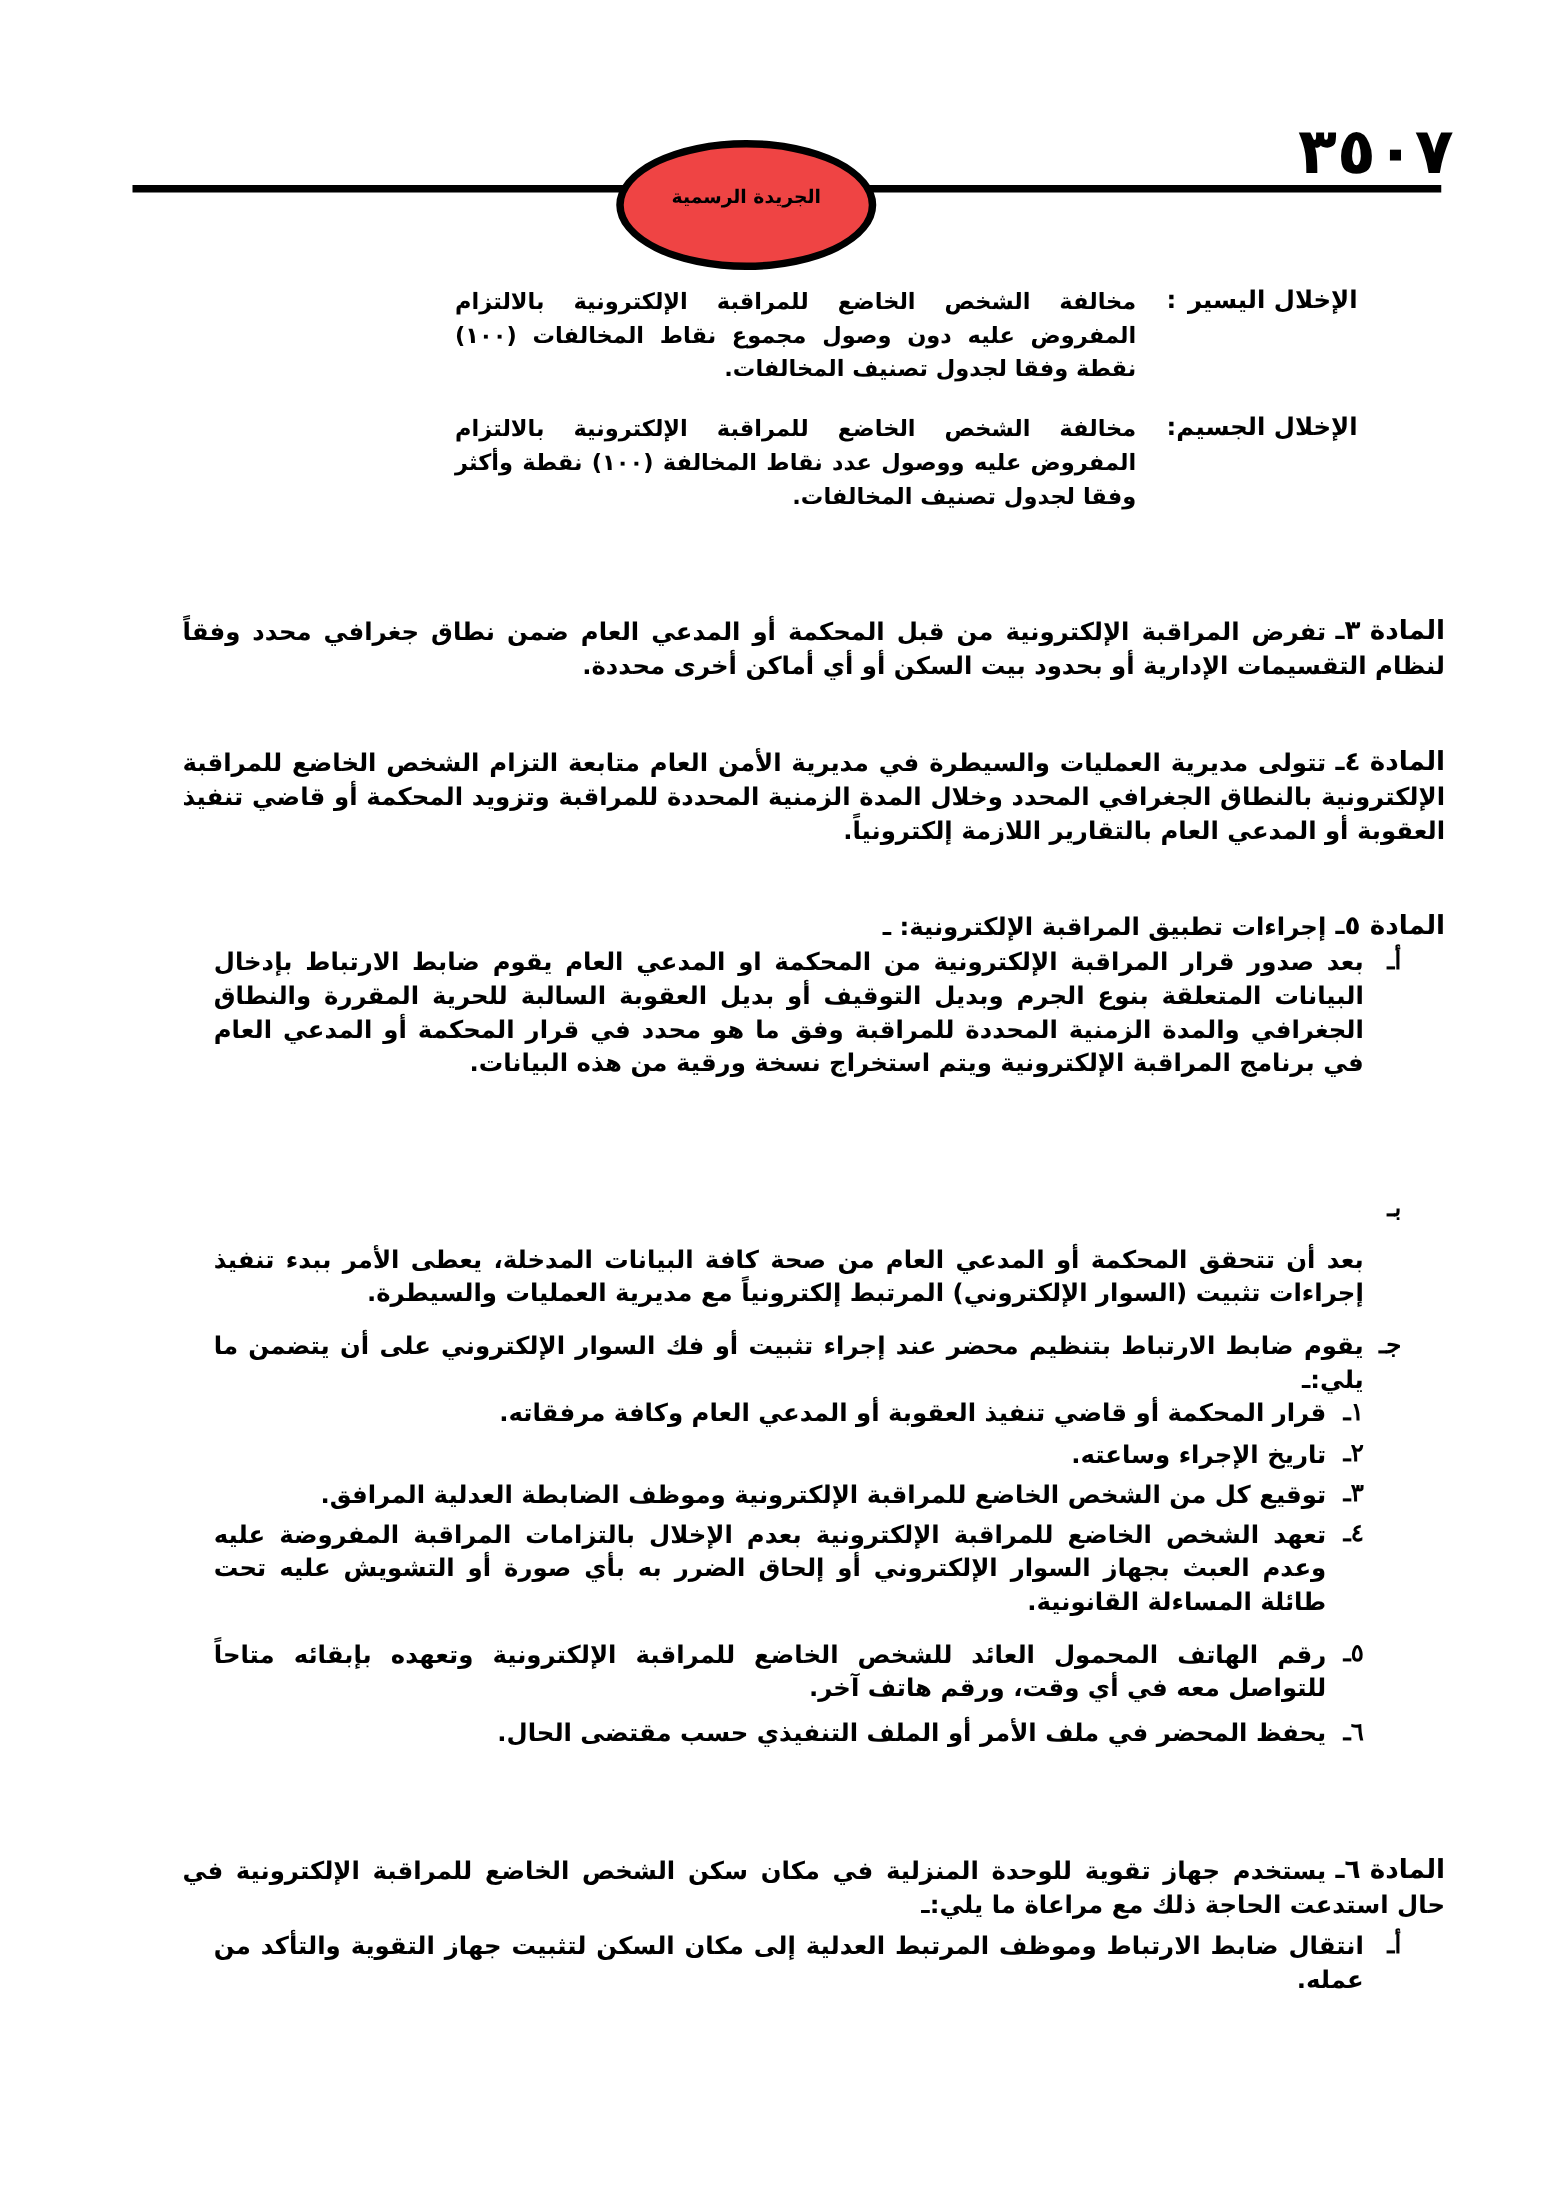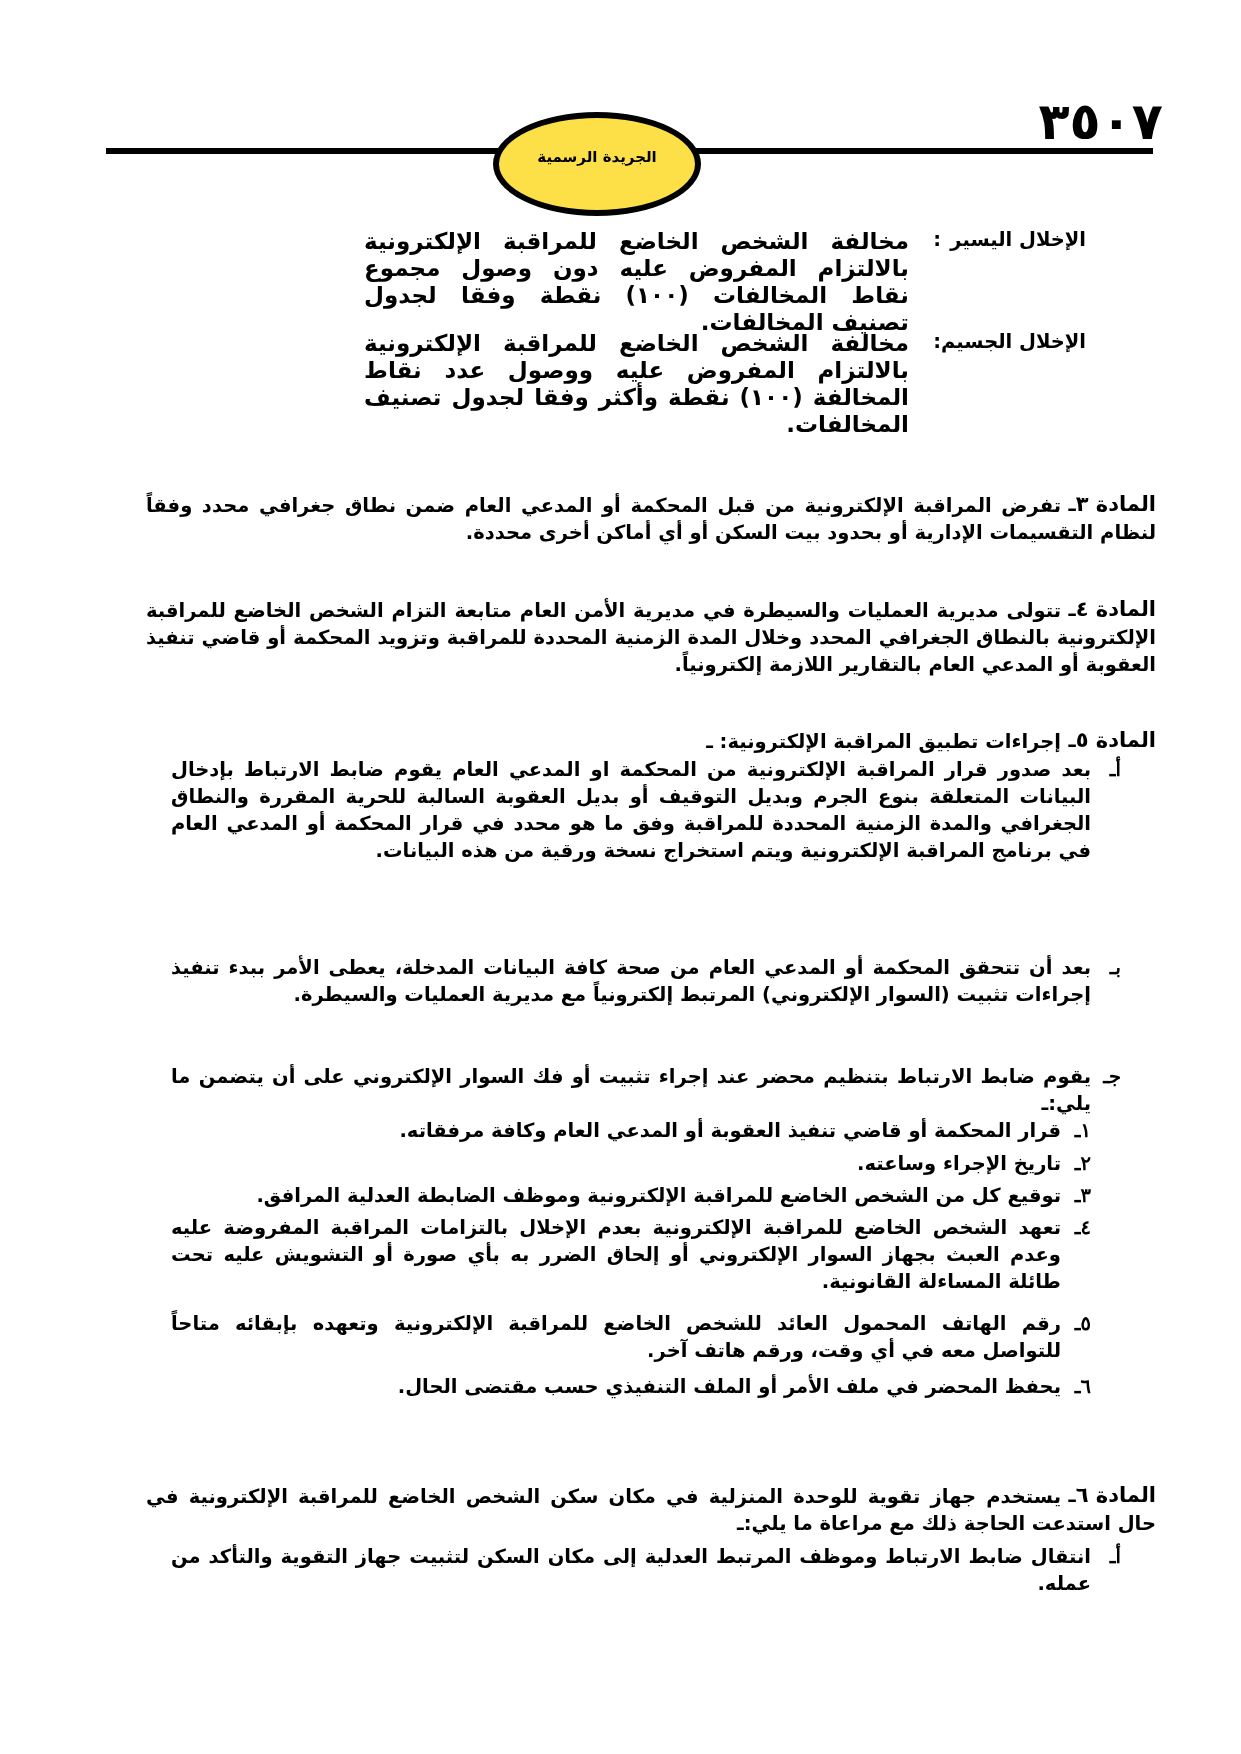--- a/index.html
+++ b/index.html
@@ -12,29 +12,29 @@
     position: absolute; right: 78px; top: 92px;
     font-family: "DejaVu Sans", sans-serif; font-weight: bold; font-size: 51px;
     direction: rtl; letter-spacing: 1px;
   }
   .header-line {
     position: absolute; left: 106px; top: 148px; width: 1047px; height: 6px;
     background: #000;
   }
   .header-oval {
     position: absolute; left: 493px; top: 112px; width: 208px; height: 104px;
-    border: 6px solid #000; border-radius: 50%; background: #fde047; box-sizing: border-box;
+    border: 6px solid #000; border-radius: 50%; background: #ef4444; box-sizing: border-box;
     display: flex; align-items: center; justify-content: center;
   }
   .header-oval span { font-weight: bold; font-size: 15px; margin-top: -14px; }
 
   .def-row { position: absolute; right: 0; width: 100%; }
   .def-term { position: absolute; right: 155px; font-weight: bold; font-size: 19.5px; white-space: nowrap; }
   .def-colon { position: absolute; right: 300px; font-weight: bold; font-size: 19.5px; }
-  .def-body { position: absolute; right: 332px; width: 545px; font-weight: bold; font-size: 23px; line-height: 27px; text-align: justify; text-align-last: right; }
+  .def-body { position: absolute; right: 332px; width: 545px; font-weight: bold; font-size: 18px; line-height: 27px; text-align: justify; text-align-last: right; }
 
   .article { position: absolute; right: 85px; width: 1010px; }
   .article-label { position: absolute; right: 0; top: 0; font-weight: bold; font-size: 21px; white-space: nowrap; }
   .article-body { font-weight: bold; font-size: 19.5px; line-height: 27px; text-align: justify; text-align-last: right; text-indent: 95px; }
 
   .item { position: absolute; font-weight: bold; font-size: 19.5px; line-height: 27px; }
   .item .marker { position: absolute; right: 0; top: 0; font-family: Liberation Serif, serif; }
   .item .body { text-align: justify; text-align-last: right; }
 </style>
 </head>
@@ -72,21 +72,21 @@
   <div class="article-body">إجراءات تطبيق المراقبة الإلكترونية: ـ</div>
 </div>
 
 <div class="item" style="top:756px; right:120px; width:950px;">
   <span class="marker">أـ</span>
   <div class="body" style="padding-right:30px;">بعد صدور قرار المراقبة الإلكترونية من المحكمة او المدعي العام يقوم ضابط الارتباط بإدخال البيانات المتعلقة بنوع الجرم وبديل التوقيف أو بديل العقوبة السالبة للحرية المقررة والنطاق الجغرافي والمدة الزمنية المحددة للمراقبة وفق ما هو محدد في قرار المحكمة أو المدعي العام في برنامج المراقبة الإلكترونية ويتم استخراج نسخة ورقية من هذه البيانات.</div>
 </div>
 
 <div class="item" style="top:954px; right:120px; width:950px;">
   <span class="marker">بـ</span>
-  <div class="body" style="padding-right:30px;">بعد أن تتحقق المحكمة أو المدعي العام من صحة كافة البيانات المدخلة، يعطى الأمر ببدء تنفيذ إجراءات تثبيت (السوار الإلكتروني) المرتبط إلكترونياً مع مديرية العمليات والسيطرة.</div>
+  <div class="body" style="padding-right:30px;margin-top:40px;">بعد أن تتحقق المحكمة أو المدعي العام من صحة كافة البيانات المدخلة، يعطى الأمر ببدء تنفيذ إجراءات تثبيت (السوار الإلكتروني) المرتبط إلكترونياً مع مديرية العمليات والسيطرة.</div>
 </div>
 
 <div class="item" style="top:1063px; right:120px; width:950px;">
   <span class="marker">جـ</span>
   <div class="body" style="padding-right:30px;">يقوم ضابط الارتباط بتنظيم محضر عند إجراء تثبيت أو فك السوار الإلكتروني على أن يتضمن ما يلي:ـ</div>
 </div>
 
 <div class="item" style="top:1117px; right:150px; width:920px;">
   <span class="marker">١ـ</span>
   <div class="body" style="padding-right:30px;">قرار المحكمة أو قاضي تنفيذ العقوبة أو المدعي العام وكافة مرفقاته.</div>

